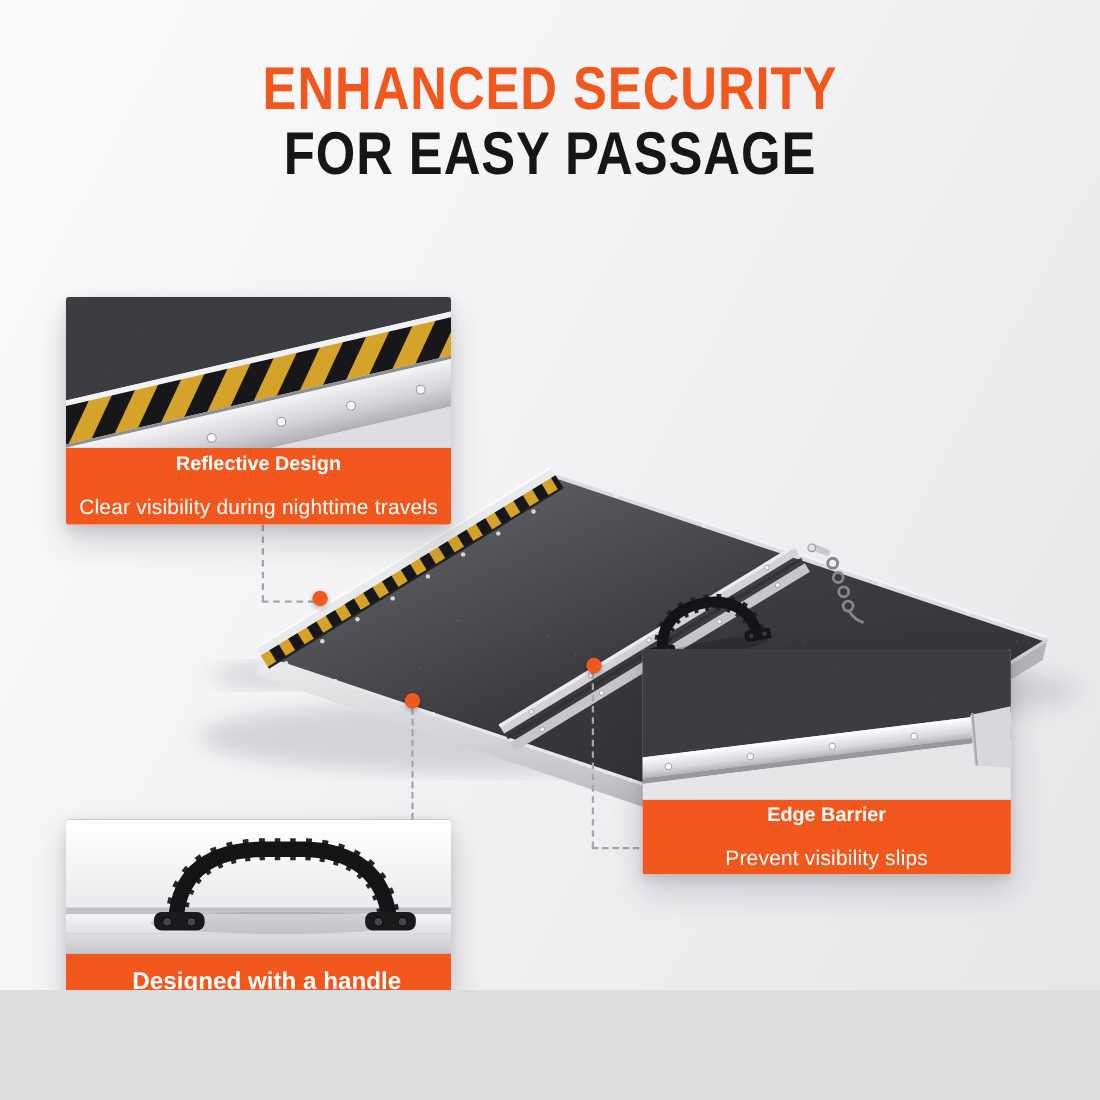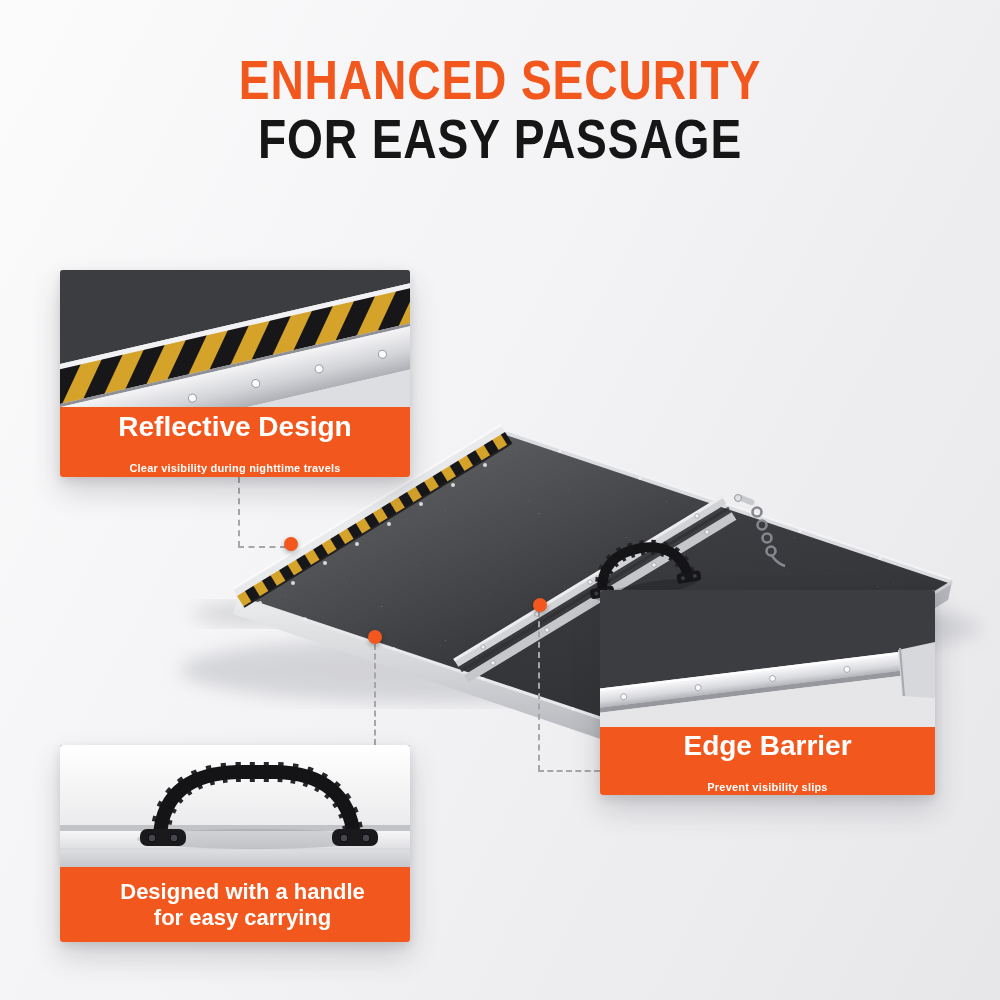--- a/index.html
+++ b/index.html
@@ -1,19 +1,19 @@
 <!DOCTYPE html>
 <html style="--accent: #F2571D; --heading: #161616; --subtitle: #3E3E40; --background-top: #FBFBFC; --background-bottom: #E7E7EA; --strip-yellow: #D6A32A; --strip-black: #17171A;"><head>
 <meta charset="utf-8">
 <style>
   * { margin:0; padding:0; box-sizing:border-box; }
   html,body { background:#ddd; }
   body { font-family:"Liberation Sans","DejaVu Sans",sans-serif; }
   .canvas{
-    position:relative; width:1000px; height:1000px; overflow:hidden;
+    position:relative; width:1000px; height:900px; overflow:hidden;
     background:linear-gradient(118deg, var(--background-top,#fbfbfc) 0%, #f3f3f5 46%, var(--background-bottom,#e7e7ea) 100%);
   }
   .hdr{ position:absolute; left:0; width:100%; text-align:center; }
   .h1{ top:48px; font-size:55px; font-weight:700; letter-spacing:1px;
        color:var(--accent,#F2571D); transform:scaleX(.84); }
   .h2{ top:107px; font-size:55px; font-weight:700; letter-spacing:1px;
        color:var(--heading,#161616); transform:scaleX(.84); }
   .sub{ top:192px; font-size:26px; font-weight:500; letter-spacing:.4px; color:var(--subtitle,#3e3e40); }
 
   .scene{ position:absolute; left:0; top:0; width:1000px; height:1000px; z-index:1; pointer-events:none; }
@@ -23,25 +23,25 @@
   .connector.h{ height:0; border-top:2px dashed #a6a6aa; }
   .dot{ position:absolute; z-index:4; width:14px; height:14px; border-radius:50%;
         background:var(--accent,#F2571D); box-shadow:0 2px 5px rgba(0,0,0,.30); }
 
   .card{ position:absolute; z-index:3; border-radius:3px; overflow:hidden;
          box-shadow:0 14px 30px rgba(50,50,60,.20), 0 4px 10px rgba(50,50,60,.12); }
   .card .img{ display:block; background:#3c3d40; }
   .card .img svg{ display:block; width:100%; height:100%; }
   .card .label{ background:var(--accent,#F2571D); color:#fff; display:flex; flex-direction:column;
                 align-items:center; justify-content:center; text-align:center; padding:4px 10px; }
-  .card .t{ font-size:28px; font-weight:700; line-height:1.18; white-space:pre-line; }
-  .card .s{ font-size:11px; font-weight:700; margin-top:18px; letter-spacing:.2px; }
+  .card .t{ font-size:18px; font-weight:700; line-height:1.18; white-space:pre-line; }
+  .card .s{ font-size:19px; font-weight:400; margin-top:18px; letter-spacing:.2px; }
 
   .c1{ left:60px; top:270px; width:350px; } .c1 .img{ height:137px; } .c1 .label{ height:70px; }
-  .c2{ left:600px; top:590px; width:335px; } .c2 .img{ height:137px; } .c2 .label{ height:68px; }
+  .c2{ left:584px; top:590px; width:335px; } .c2 .img{ height:137px; } .c2 .label{ height:68px; }
   .c3{ left:60px; top:745px; width:350px; } .c3 .img{ height:122px; } .c3 .label{ height:75px; }
   .c3 .t{ font-size:22px;margin-left:15px; }
 </style>
 </head>
 <body>
 
 <div class="canvas">
 
   <h1 class="hdr h1">ENHANCED SECURITY</h1>
   <h2 class="hdr h2">FOR EASY PASSAGE</h2>

